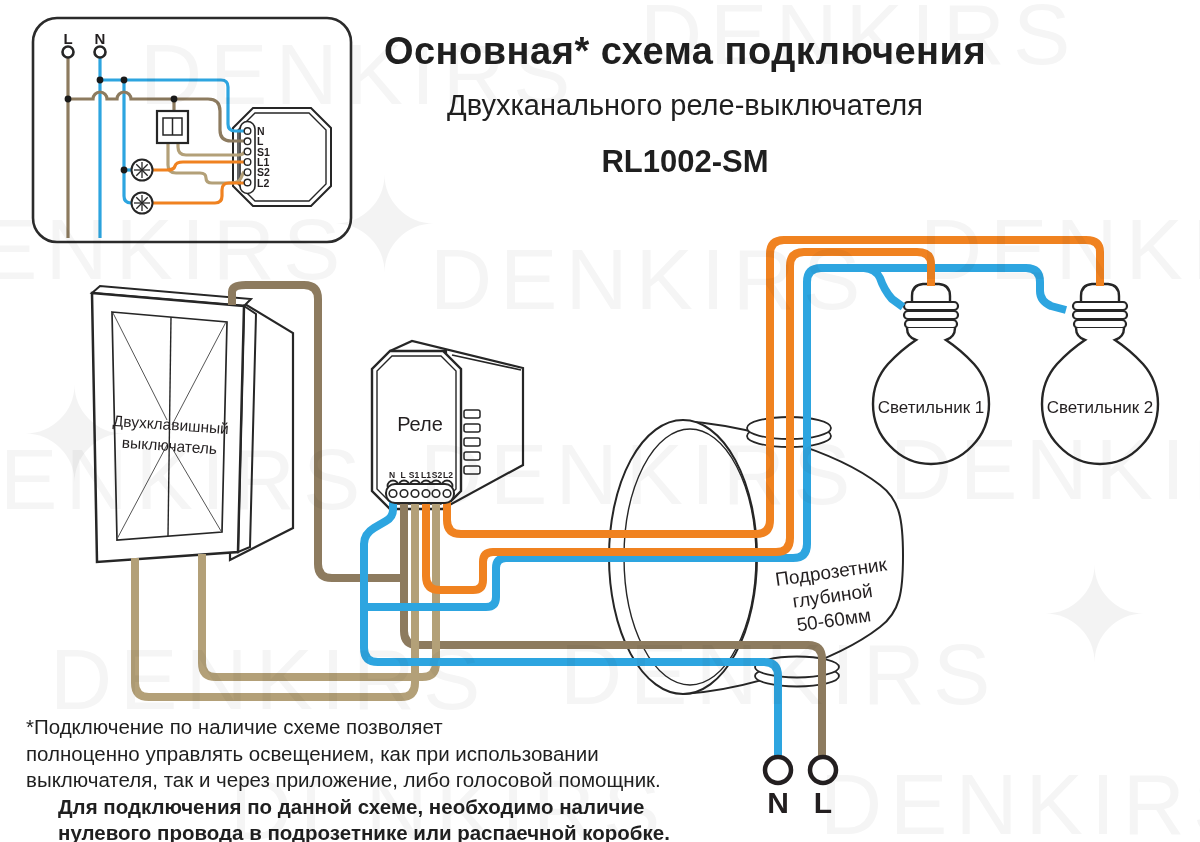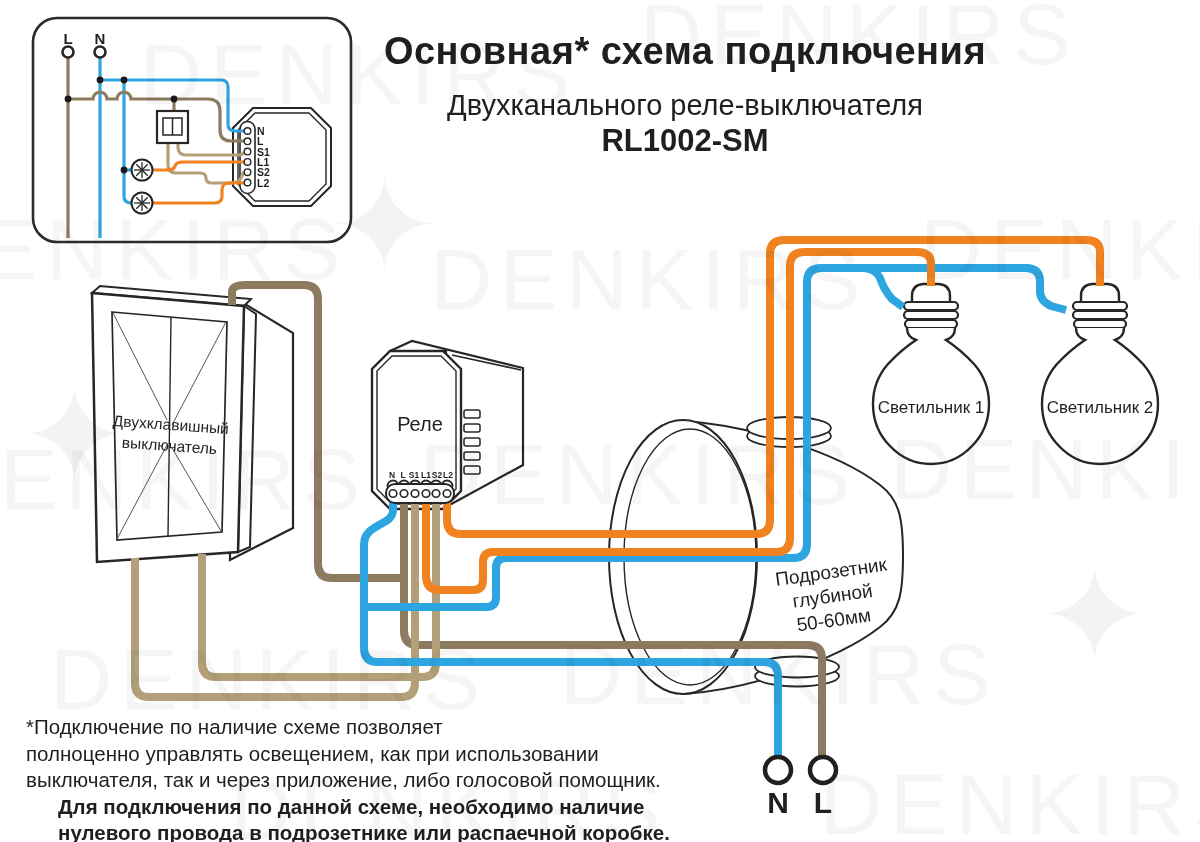--- a/index.html
+++ b/index.html
@@ -6,21 +6,21 @@
   #page{position:relative;width:1200px;height:842px;overflow:hidden;background:#ffffff;
         font-family:"Liberation Sans", sans-serif;color:#1f1f1f;}
   #wm-layer{position:absolute;inset:0;z-index:3;pointer-events:none;}
   .wm{position:absolute;font-weight:normal;font-size:86px;letter-spacing:8px;
       color:rgba(20,20,25,0.042);white-space:nowrap;}
   .wm-star{position:absolute;font-size:130px;color:rgba(20,20,25,0.05);}
   #diagram-svg{position:absolute;left:0;top:0;z-index:1;}
   #title-block{position:absolute;left:350px;top:30px;width:670px;text-align:center;z-index:2;}
   .t1{font-size:38px;font-weight:bold;letter-spacing:.5px;}
   .t2{font-size:29px;margin-top:16px;}
-  .t3{font-size:31px;font-weight:bold;margin-top:1px;}
+  .t3{font-size:31px;font-weight:bold;margin-top:22px;}
   .t4{font-size:21px;margin-top:8px;}
   #footnote{position:absolute;left:26px;top:714px;z-index:2;font-size:20.5px;line-height:26.6px;}
   #footnote .fb{font-weight:bold;margin-left:32px;}
   svg text{font-family:"Liberation Sans", sans-serif;fill:#231f20;}
 </style>
 </head>
 <body>
 
 <div id="page">
 

